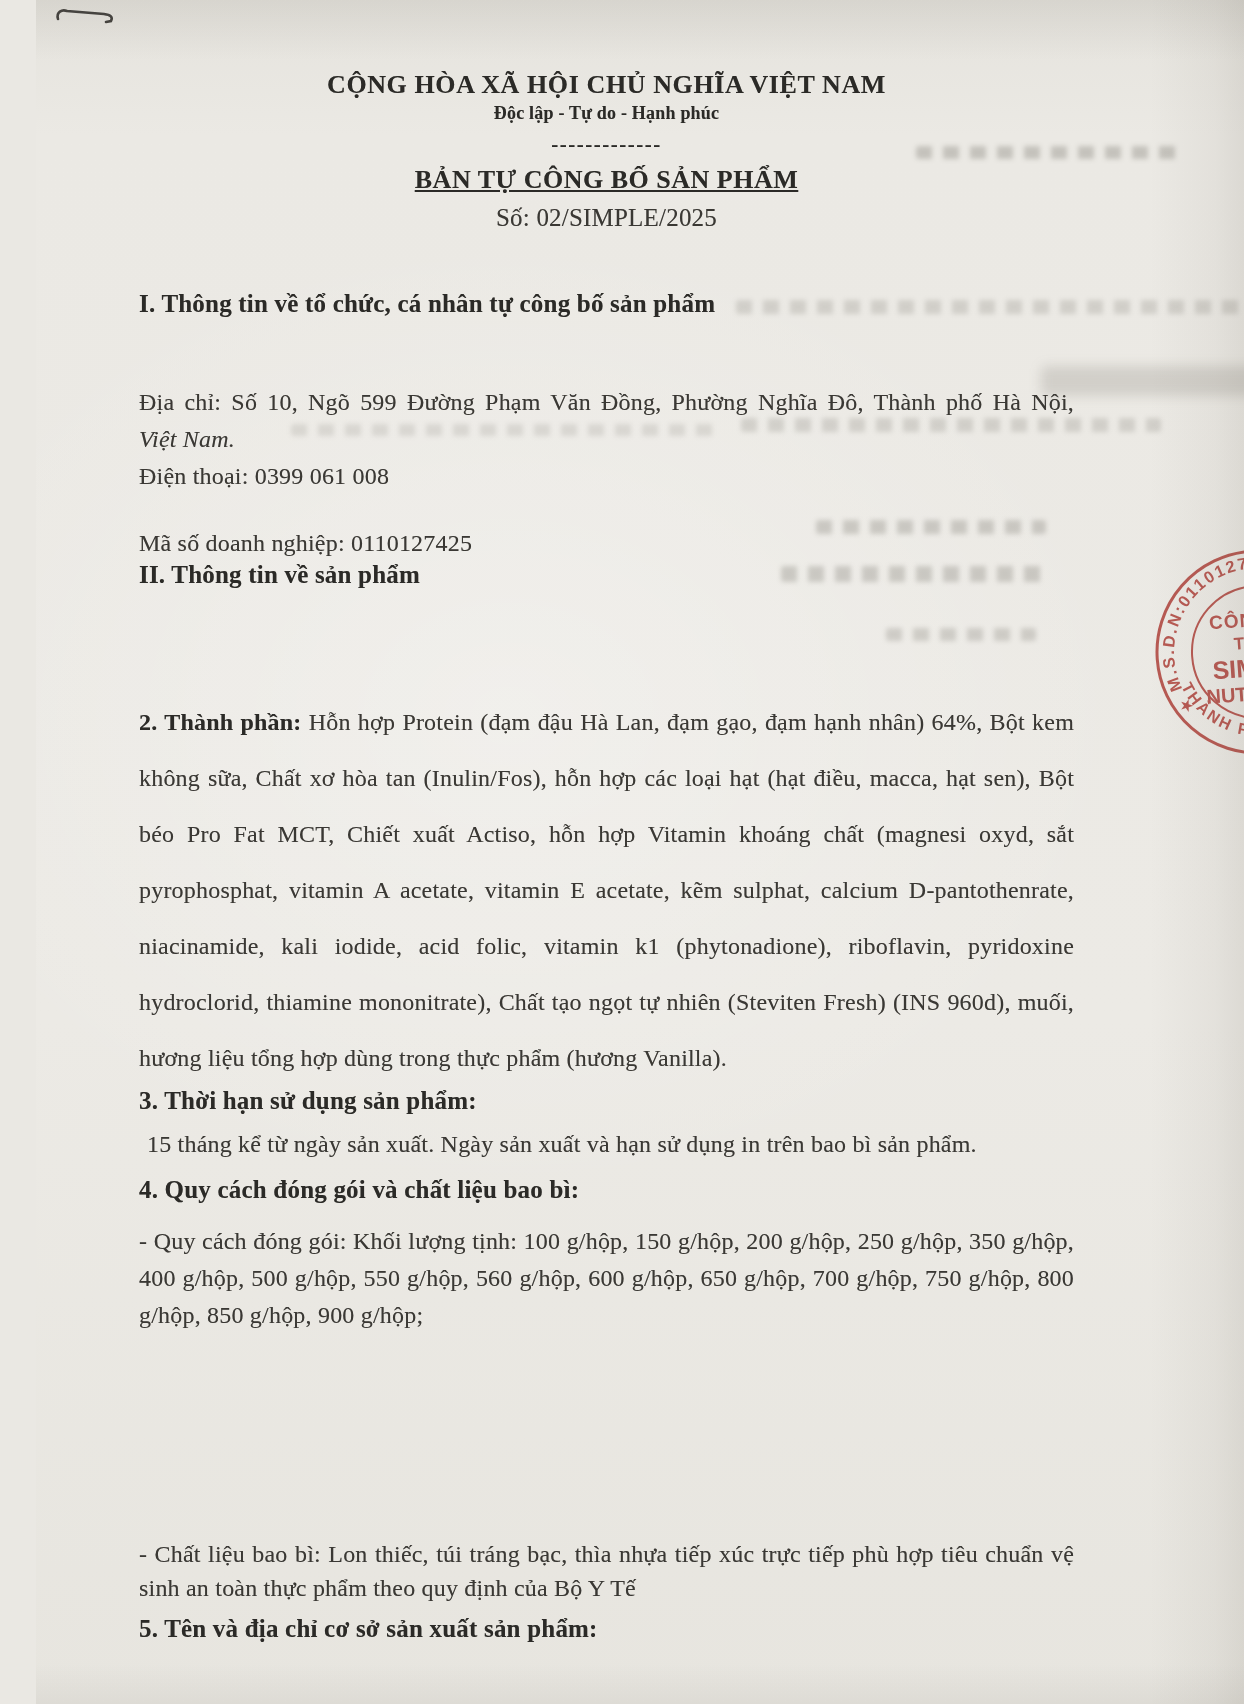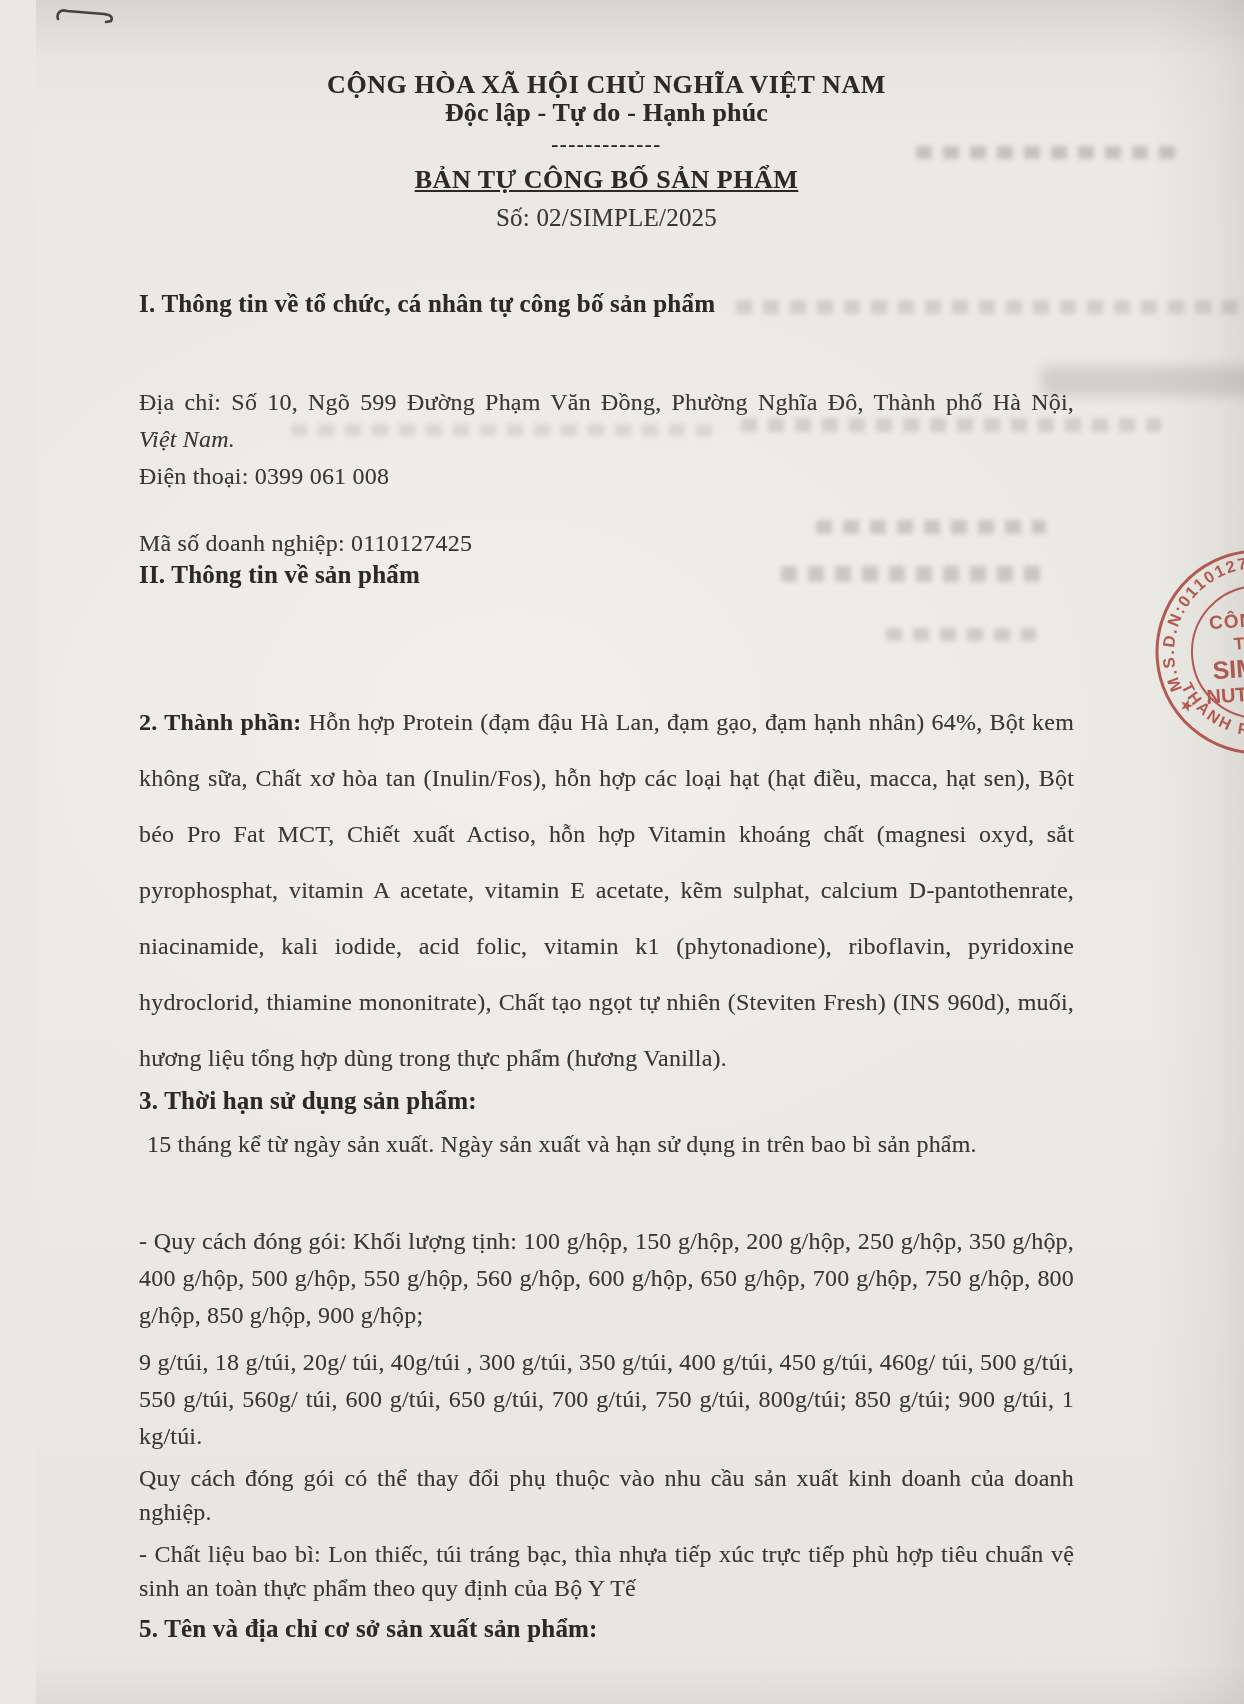--- a/index.html
+++ b/index.html
@@ -52,21 +52,21 @@
   <div class="abs smudge" style="left:880px;top:146px;width:268px;height:13px;opacity:.38;"></div>
   <div class="abs smudge" style="left:700px;top:300px;width:520px;height:14px;opacity:.26;"></div>
   <div class="abs blob" style="left:1005px;top:366px;width:232px;height:30px;"></div>
   <div class="abs smudge" style="left:255px;top:424px;width:430px;height:12px;opacity:.20;"></div>
   <div class="abs smudge" style="left:705px;top:418px;width:420px;height:14px;opacity:.26;"></div>
   <div class="abs smudge" style="left:780px;top:520px;width:230px;height:14px;opacity:.34;"></div>
   <div class="abs smudge" style="left:745px;top:566px;width:262px;height:16px;opacity:.34;"></div>
   <div class="abs smudge" style="left:850px;top:628px;width:150px;height:13px;opacity:.30;"></div>
 
   <div class="abs content-left center txt b" style="top:68px;font-size:26px;letter-spacing:.6px;">CỘNG HÒA XÃ HỘI CHỦ NGHĨA VIỆT NAM</div>
-  <div class="abs content-left center txt b" style="top:96px;font-size:26px;">Độc lập - Tự do - Hạnh phúc</div>
+  <div class="abs content-left center txt b" style="top:102px;font-size:18px;">Độc lập - Tự do - Hạnh phúc</div>
   <div class="abs content-left center txt b" style="top:131px;font-size:21px;letter-spacing:1.5px;">-------------</div>
   <div class="abs content-left center txt b" style="top:163px;font-size:26px;letter-spacing:.5px;text-decoration:underline;">BẢN TỰ CÔNG BỐ SẢN PHẨM</div>
   <div class="abs content-left center txt" style="top:202px;font-size:25px;">Số: 02/SIMPLE/2025</div>
 
   <div class="abs content-left txt b" style="top:288px;font-size:25px;">I. Thông tin về tổ chức, cá nhân tự công bố sản phẩm</div>
 
 
   <div class="abs content-left txt jl" style="top:387px;">Địa chỉ: Số 10, Ngõ 599 Đường Phạm Văn Đồng, Phường Nghĩa Đô, Thành phố Hà Nội,</div>
   <div class="abs content-left txt" style="top:424px;font-style:italic;">Việt Nam.</div>
 
@@ -74,23 +74,22 @@
   <div class="abs content-left txt" style="top:528px;">Mã số doanh nghiệp: 0110127425</div>
 
   <div class="abs content-left txt b" style="top:559px;font-size:25px;">II. Thông tin về sản phẩm</div>
 
 
   <div class="abs content-left txt j" style="top:694px;line-height:56px;"><span class="b">2. Thành phần: </span><span>Hỗn hợp Protein (đạm đậu Hà Lan, đạm gạo, đạm hạnh nhân) 64%, Bột kem không sữa, Chất xơ hòa tan (Inulin/Fos), hỗn hợp các loại hạt (hạt điều, macca, hạt sen), Bột béo Pro Fat MCT, Chiết xuất Actiso, hỗn hợp Vitamin khoáng chất (magnesi oxyd, sắt pyrophosphat, vitamin A acetate, vitamin E acetate, kẽm sulphat, calcium D-pantothenrate, niacinamide, kali iodide, acid folic, vitamin k1 (phytonadione), riboflavin, pyridoxine hydroclorid, thiamine mononitrate), Chất tạo ngọt tự nhiên (Steviten Fresh) (INS 960d), muối, hương liệu tổng hợp dùng trong thực phẩm (hương Vanilla).</span></div>
 
   <div class="abs content-left txt b" style="top:1085px;font-size:25px;">3. Thời hạn sử dụng sản phẩm:</div>
   <div class="abs content-left txt" style="top:1129px;padding-left:8px;">15 tháng kể từ ngày sản xuất. Ngày sản xuất và hạn sử dụng in trên bao bì sản phẩm.</div>
 
+  <div class="abs content-left txt b" style="top:1174px;font-size:25px;">4. Quy cách đóng gói và chất liệu bao bì:</div>
   <div class="abs content-left txt j" style="top:1223px;line-height:37px;">- Quy cách đóng gói: Khối lượng tịnh: 100 g/hộp, 150 g/hộp, 200 g/hộp, 250 g/hộp, 350 g/hộp, 400 g/hộp, 500 g/hộp, 550 g/hộp, 560 g/hộp, 600 g/hộp, 650 g/hộp, 700 g/hộp, 750 g/hộp, 800 g/hộp, 850 g/hộp, 900 g/hộp;</div>
-  <div class="abs content-left txt j" style="top:1344px;line-height:37px;">9 g/túi, 18 g/túi, 20g/ túi, 40g/túi , 300 g/túi, 350 g/túi, 400 g/túi, 450 g/túi, 460g/ túi, 500 g/túi, 550 g/túi, 560g/ túi, 600 g/túi, 650 g/túi, 700 g/túi, 750 g/túi, 800g/túi; 850 g/túi; 900 g/túi, 1 kg/túi.</div>
-  <div class="abs content-left txt j" style="top:1461px;line-height:34px;">Quy cách đóng gói có thể thay đổi phụ thuộc vào nhu cầu sản xuất kinh doanh của doanh nghiệp.</div>
   <div class="abs content-left txt j" style="top:1537px;line-height:34px;">- Chất liệu bao bì: Lon thiếc, túi tráng bạc, thìa nhựa tiếp xúc trực tiếp phù hợp tiêu chuẩn vệ sinh an toàn thực phẩm theo quy định của Bộ Y Tế</div>
 
   <div class="abs content-left txt b" style="top:1613px;font-size:25px;">5. Tên và địa chỉ cơ sở sản xuất sản phẩm:</div>
 
   <svg class="abs stamp" style="left:1072px;top:502px;color:#c0504a;" width="300" height="300" viewBox="0 0 300 300" font-family="Liberation Sans, DejaVu Sans, sans-serif">
     <defs>
       <path id="arcTop" d="M 83.8 201.7 A 84 84 0 0 1 192 77.3" fill="none"></path>
       <path id="arcBottom" d="M 71.1 178.7 A 84 84 0 0 0 218.8 198.2" fill="none"></path>
     </defs>
     <circle cx="150" cy="150" r="101" fill="none" stroke="currentColor" stroke-width="3"></circle>

